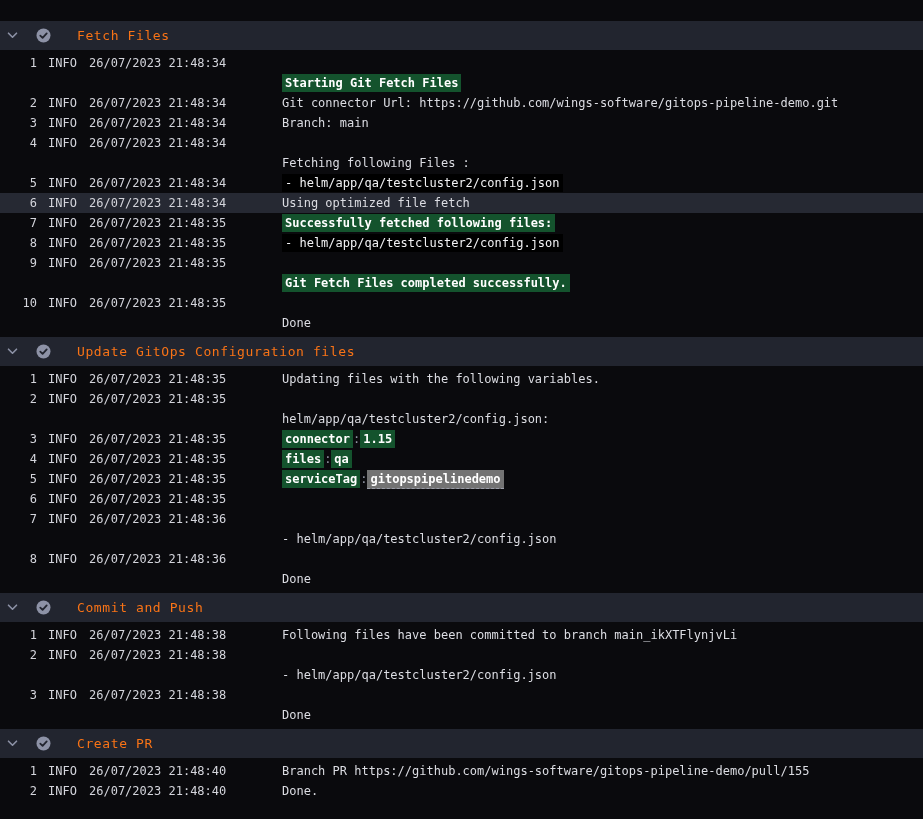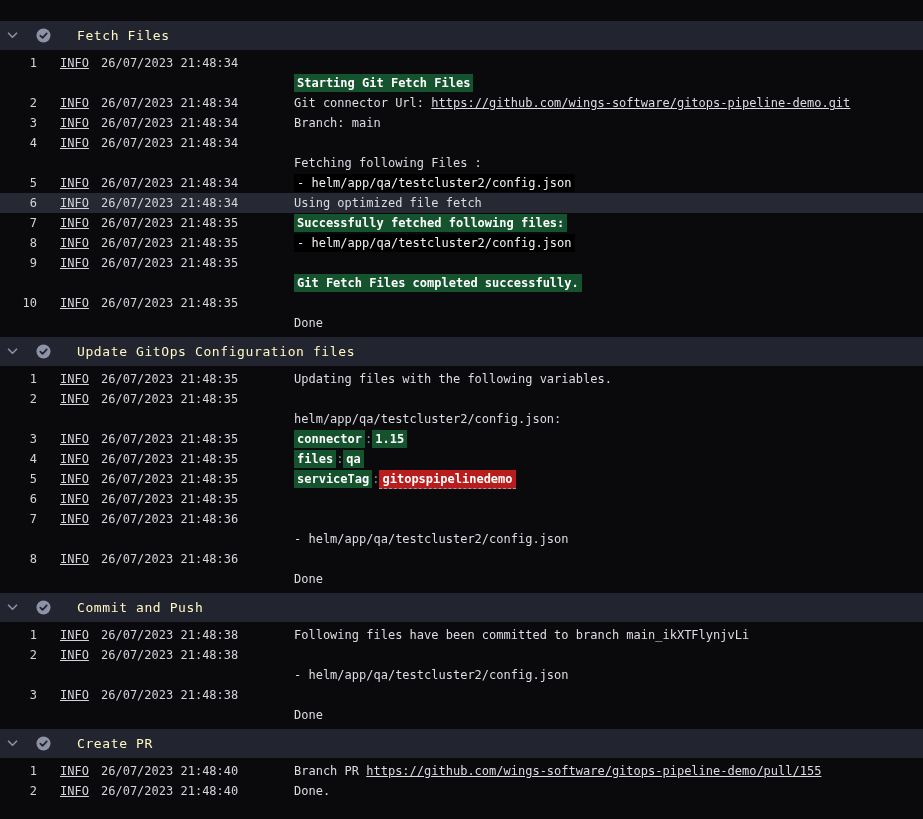--- a/index.html
+++ b/index.html
@@ -9,37 +9,37 @@
     font-family:"DejaVu Sans Mono", monospace;
   }
   .console{position:relative;width:923px;height:819px;}
   .top-gap{height:21px;}
   .sec-header{
     height:29px;background:#22252f;display:flex;align-items:center;
   }
   .chev{margin-left:7px;width:13px;height:8px;display:flex;align-items:center;flex:none;cursor:pointer;}
   .check{margin-left:16px;width:15px;height:15px;display:flex;align-items:center;flex:none;}
   .sec-title{
-    margin-left:26px;font-size:13px;letter-spacing:0.6px;color:#fef9c3;white-space:pre;
+    margin-left:26px;font-size:13px;letter-spacing:0.6px;color:#f97316;white-space:pre;
   }
   .sec-body{padding:3px 0 4px 0;}
   .row{
     height:20px;line-height:20px;font-size:12px;color:#d9dae0;
     display:flex;align-items:baseline;white-space:pre;padding-left:7px;
   }
   .row.sel{background:#262933;}
   .num{width:30px;text-align:right;flex:none;color:#d4d5dc;}
-  .lvl{width:37px;margin-left:23px;flex:none;color:#d4d5dc;text-decoration:underline;}
+  .lvl{width:37px;margin-left:11px;flex:none;color:#d4d5dc;}
   .time{width:193px;margin-left:4px;flex:none;color:#d4d5dc;}
   .msg{flex:1;min-width:0;}
   .sp-plain{color:#dcdde3;}
   .sp-chip{background:#000;color:#f2f2f4;padding:2px 3px;}
   .sp-chip-bold{background:#14532d;color:#ffffff;font-weight:bold;padding:2px 3px;}
-  .sp-chip-bold-dashed{background:#b91c1c;color:#ffffff;font-weight:bold;padding:2px 3px;border-bottom:1px dashed #9a9da9;}
-  .sp-link{color:#dcdde3;text-decoration:underline;cursor:pointer;}
+  .sp-chip-bold-dashed{background:#737373;color:#ffffff;font-weight:bold;padding:2px 3px;border-bottom:1px dashed #9a9da9;}
+  .sp-link{color:#dcdde3;cursor:pointer;}
   .sp-dim{color:#9296a5;}
 </style>
 </head>
 <body>
 
 <div class="console" id="console-root">
   <div class="top-gap"></div>
 <div class="sec-header">
       <span class="chev">
         <svg width="11" height="7" viewBox="0 0 11 7">

